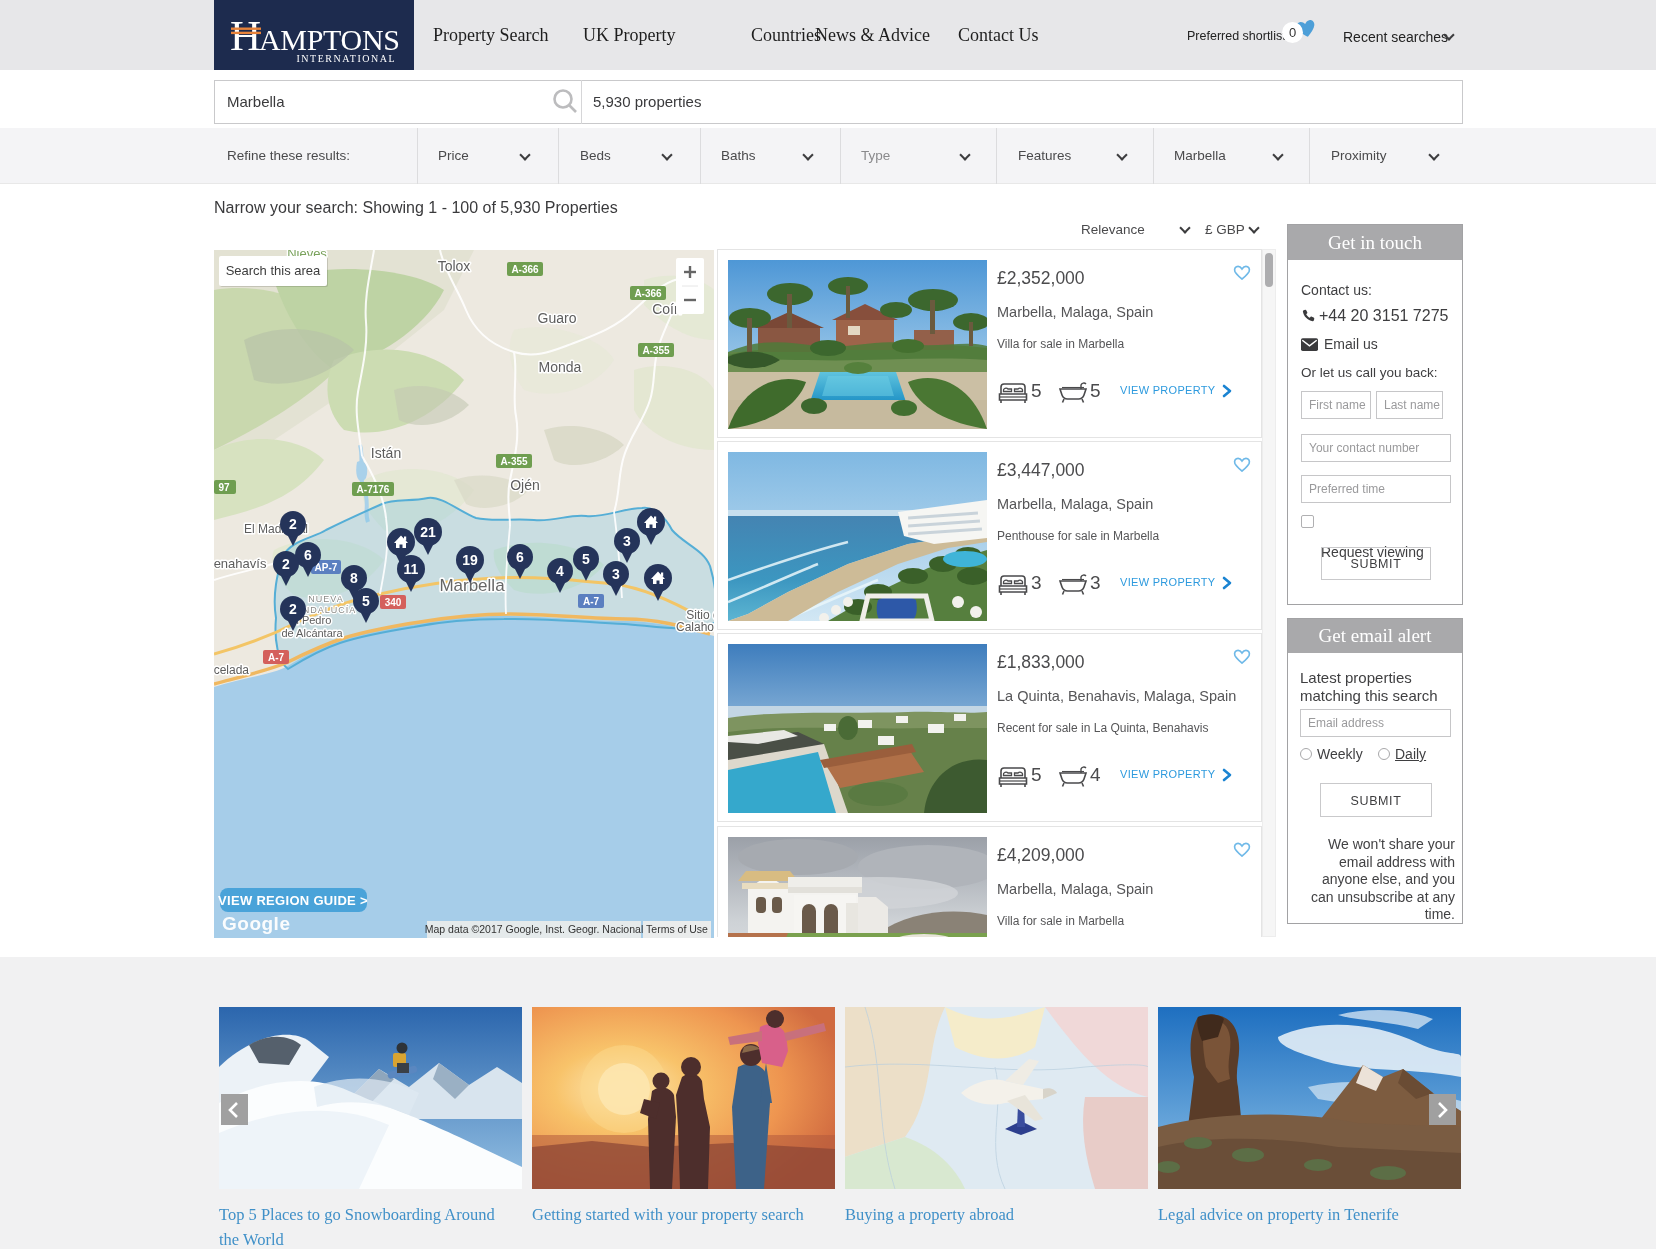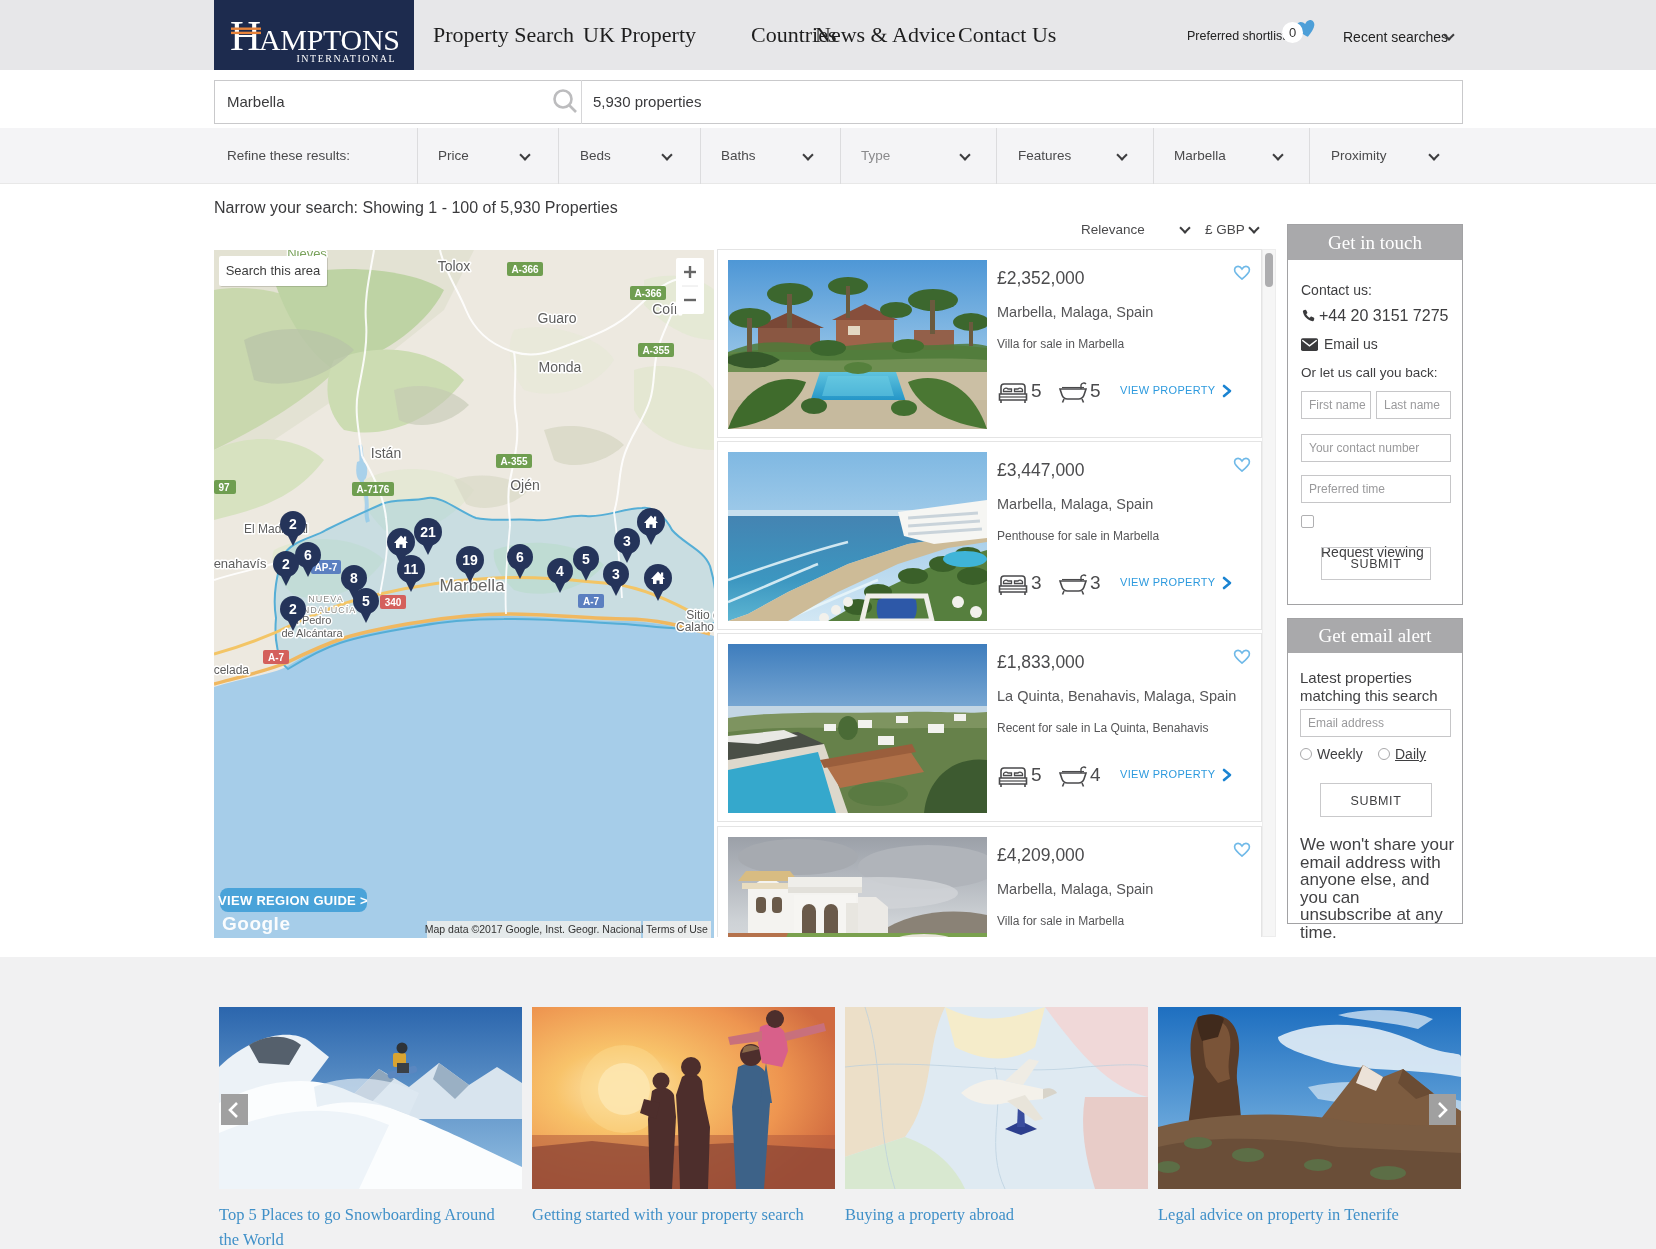--- a/index.html
+++ b/index.html
@@ -7,21 +7,21 @@
   font-family:"Liberation Sans", sans-serif; }
 #page { position:relative; width:1656px; height:1249px; }
 .abs { position:absolute; }
 
 .chev { display:inline-block; width:8px; height:8px; border-right:2px solid #3c3c3e;
   border-bottom:2px solid #3c3c3e; transform:rotate(45deg); }
 
 #topbar { position:absolute; left:0; top:0; width:1656px; height:70px; background:#e7e7e9; }
 #logo { position:absolute; left:214px; top:0; width:200px; height:70px; background:#1d2b4e; }
 .nav { position:absolute; top:0; height:73px; line-height:70px; font-family:"Liberation Serif",serif;
-  font-size:22px; color:#1e1e1e; white-space:nowrap; }
+  font-size:18px; color:#1e1e1e; white-space:nowrap; }
 
 #searchrow { position:absolute; left:0; top:70px; width:1656px; height:58px; background:#fff; }
 #searchbox { position:absolute; left:214px; top:80px; width:1249px; height:44px; background:#fff;
   border:1px solid #c9c9cb; }
 
 #filterrow { position:absolute; left:0; top:128px; width:1656px; height:56px; background:#f4f4f6;
   border-bottom:1px solid #e8e8e8; }
 .fdiv { position:absolute; top:128px; width:1px; height:56px; background:#dcdcde; }
 .flabel { position:absolute; top:128px; height:56px; line-height:56px; font-size:13.5px; color:#4a4a4c; }
 
@@ -556,39 +556,39 @@
             <path d="M6.6 2.8 C7.4 2.6 8.2 3 8.6 3.8 L10 6.6 C10.4 7.4 10.2 8.3 9.5 8.9 L8.3 9.9 C9.3 12 11.9 14.6 14 15.6 L15.1 14.4 C15.7 13.7 16.6 13.5 17.4 13.9 L20.2 15.3 C21 15.7 21.4 16.6 21.2 17.4 L20.6 19.6 C20.4 20.5 19.6 21.1 18.7 21 C10.8 20.2 3.8 13.2 3 5.3 C2.9 4.4 3.5 3.6 4.4 3.4 Z" fill="#3a3a3c"></path>
           </svg></div>
   <div class="abs" style="left:31px;top:47px;font-size:16px;color:#3d3d3f;">+44 20 3151 7275</div>
   <div class="abs" style="left:13px;top:77px;"><svg width="17" height="13" viewBox="0 0 20 15">
             <rect width="20" height="15" rx="2" fill="#3a3a3c"></rect>
             <path d="M1.5,2.5 L10,9 L18.5,2.5" fill="none" stroke="#fff" stroke-width="1.8"></path>
           </svg></div>
   <div class="abs" style="left:36px;top:76px;font-size:14px;color:#3f3f41;">Email us</div>
   <div class="abs" style="left:13px;top:105px;font-size:13.5px;color:#3f3f41;">Or let us call you back:</div>
   <div class="inp abs" style="left:13px;top:131px;width:70px;">First name</div>
-  <div class="inp abs" style="left:88px;top:131px;width:75px;">Last name</div>
+  <div class="inp abs" style="left:88px;top:131px;width:67px;">Last name</div>
   <div class="inp abs" style="left:13px;top:174px;width:150px;">Your contact number</div>
   <div class="inp abs" style="left:13px;top:215px;width:150px;">Preferred time</div>
   <div class="abs" style="left:13px;top:255px;width:13px;height:13px;border:1px solid #b0b0b2;border-radius:2px;background:#fff;"></div>
   <div class="abs" style="left:33px;top:252px;font-size:14px;color:#3f3f41;margin-top:32px;">Request viewing</div>
   <div class="abs" style="left:33px;top:287px;width:110px;height:33px;border:1px solid #c9c9cb;text-align:center;line-height:33px;font-size:12.5px;color:#3d3d3f;letter-spacing:.6px;">SUBMIT</div>
  </div>
 </div>
 <div class="panel" style="top:618px;height:306px;">
  <div class="phead" style="height:34px;line-height:34px;">Get email alert</div>
  <div style="position:relative;width:100%;height:272px;">
   <div class="abs" style="left:12px;top:16px;font-size:15px;color:#3f3f41;line-height:18px;">Latest properties<br>matching this search</div>
   <div class="inp abs" style="left:12px;top:56px;width:151px;">Email address</div>
   <div class="abs" style="left:12px;top:95px;width:12px;height:12px;border:1px solid #a8a8aa;border-radius:50%;background:#fff;"></div>
   <div class="abs" style="left:29px;top:93px;font-size:14px;color:#3f3f41;">Weekly</div>
   <div class="abs" style="left:90px;top:95px;width:12px;height:12px;border:1px solid #a8a8aa;border-radius:50%;background:#fff;"></div>
   <div class="abs" style="left:107px;top:93px;font-size:14px;color:#3f3f41;text-decoration:underline;">Daily</div>
   <div class="abs" style="left:32px;top:130px;width:112px;height:34px;border:1px solid #c9c9cb;text-align:center;line-height:34px;font-size:12.5px;color:#3d3d3f;letter-spacing:.6px;">SUBMIT</div>
-  <div class="abs" style="left:12px;top:183px;width:155px;font-size:17px;color:#424244;line-height:17.5px;">We won't share your email address with anyone else, and you can unsubscribe at any time.</div>
+  <div class="abs" style="left:12px;top:183px;width:155px;font-size:14px;color:#424244;line-height:17.5px;text-align:right;">We won't share your email address with anyone else, and you can unsubscribe at any time.</div>
  </div>
 </div>
 
 <div id="botband"></div>
 <div class="bimg" style="left:219px;"><svg width="303" height="182" viewBox="0 0 303 182">
 <defs>
           <linearGradient id="bsky1" x1="0" y1="0" x2="0" y2="1">
 <stop offset="0" stop-color="#2b66ad"></stop>
             <stop offset="1" stop-color="#96c2e4"></stop>
           </linearGradient>

